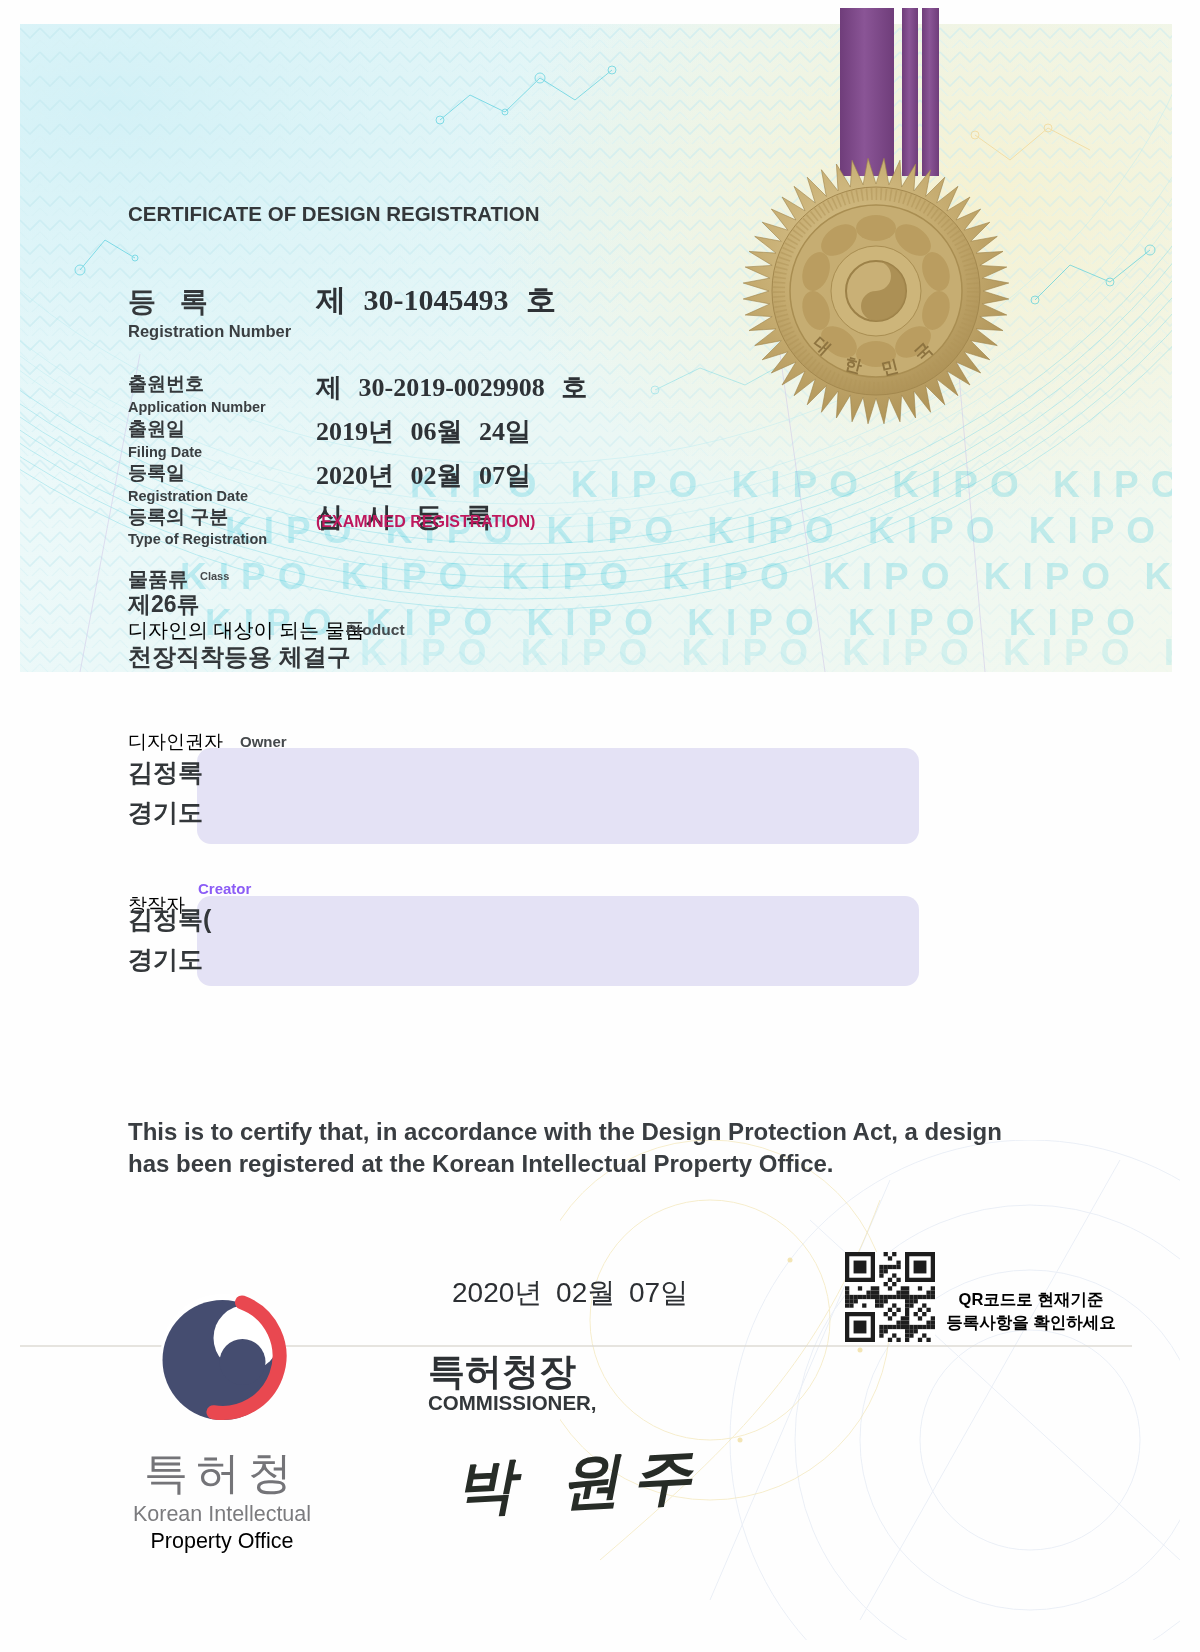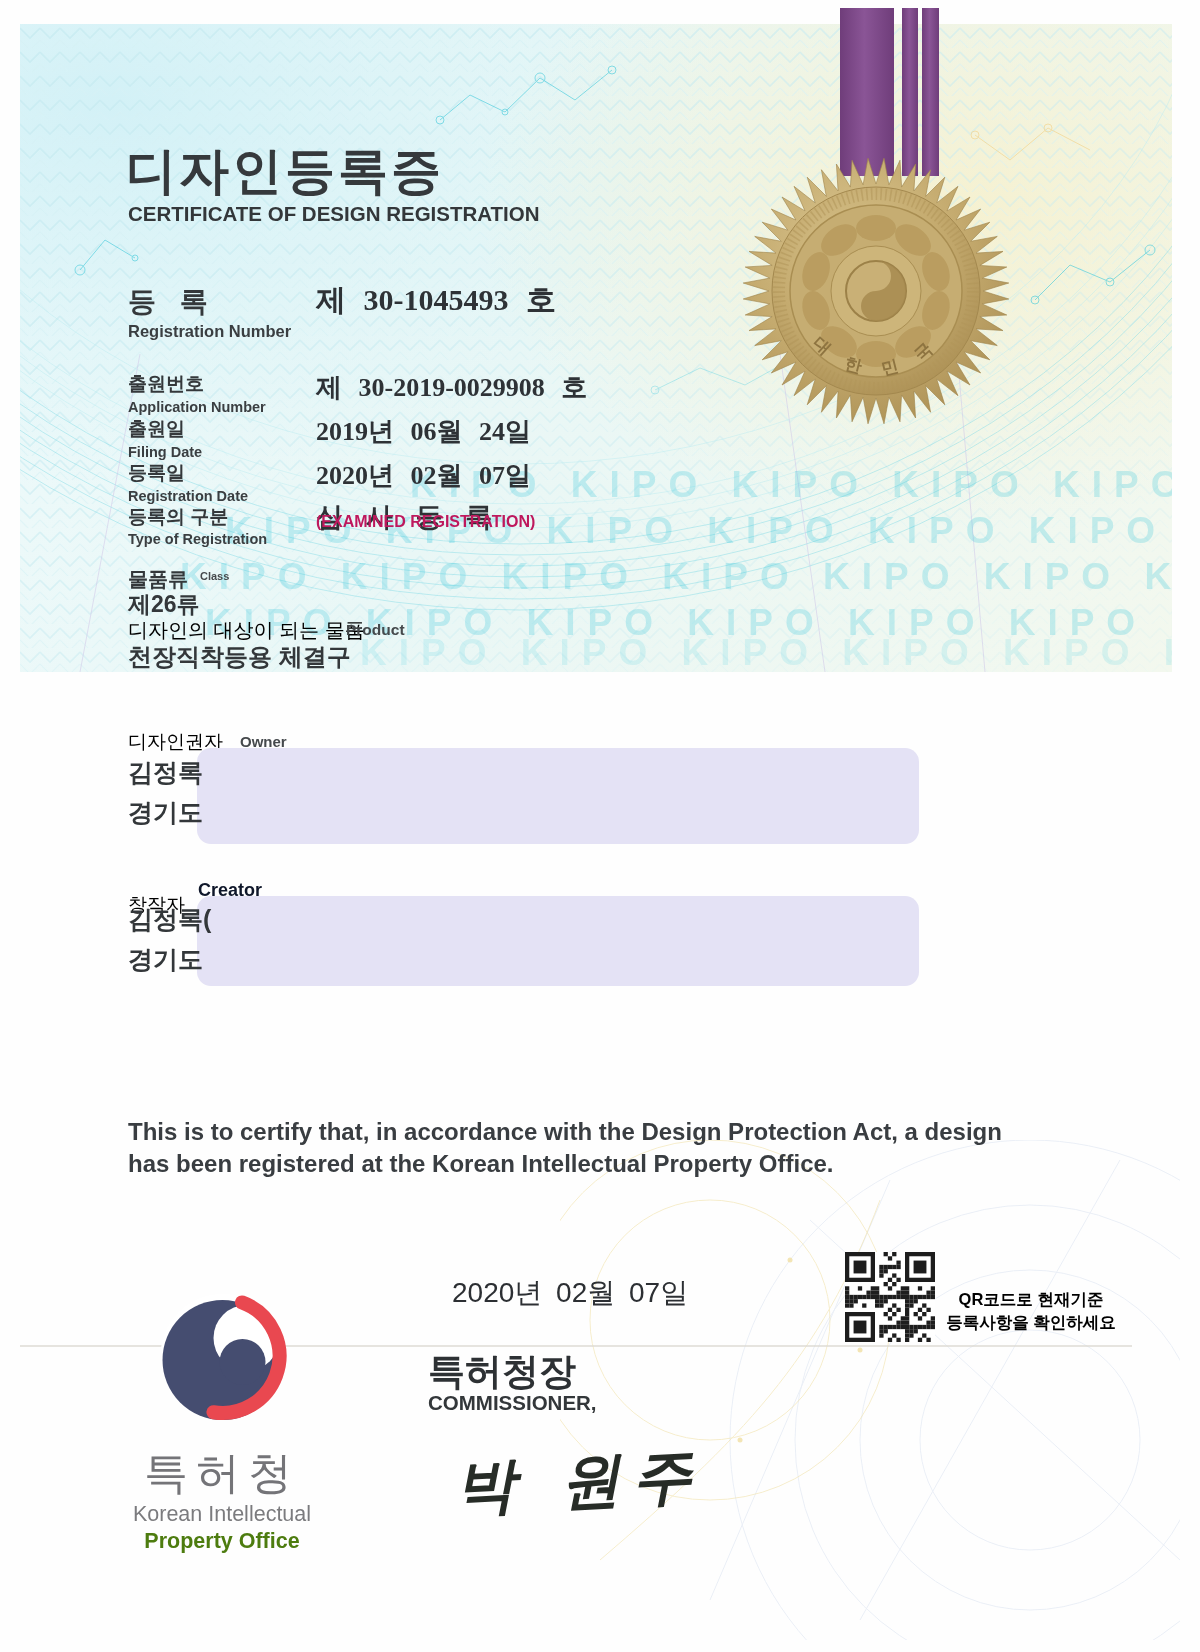--- a/index.html
+++ b/index.html
@@ -156,21 +156,20 @@
     <circle r="45" fill="#cdb57a" stroke="#a98e52" stroke-width="1"></circle>
     <g>
       <circle r="30" fill="#c9b076" stroke="#9c8148" stroke-width="2"></circle>
       <path d="M 0,-30 A 30,30 0 0 1 0,30 A 15,15 0 0 1 0,0 A 15,15 0 0 0 0,-30 Z" fill="#a78b50" opacity=".85"></path>
     </g>
     <text font-size="17" fill="#8e7440" letter-spacing="9" font-weight="bold">
       <textPath href="#sealArc" startOffset="50%" text-anchor="middle">대 한 민 국</textPath>
     </text>
   </svg>
 
-  <div class="abs" style="left:126px;top:138px;font-size:50px;font-weight:700;letter-spacing:3px;color:#35393c;">디자인등록증</div>
   <div class="abs" style="left:128px;top:202px;font-size:20.5px;font-weight:700;">CERTIFICATE OF DESIGN REGISTRATION</div>
 
   <div class="abs lab-ko" style="left:128px;top:283px;font-size:28px;letter-spacing:8px;">등 록</div>
   <div class="abs lab-en" style="left:128px;top:322px;font-size:16.5px;">Registration Number</div>
   <div class="abs val" style="left:316px;top:280px;font-size:30px;">제 30-1045493 호</div>
 
   <div class="abs lab-ko" style="left:128px;top:371px;">출원번호</div>
   <div class="abs lab-en" style="left:128px;top:399px;">Application Number</div>
   <div class="abs val" style="left:316px;top:370px;">제 30-2019-0029908 호</div>
 
@@ -195,21 +194,21 @@
   <div class="abs" style="left:346px;top:621px;font-size:15.5px;font-weight:600;color:#45494c;">Product</div>
   <div class="abs" style="left:128px;top:641px;font-size:24px;font-weight:700;">천장직착등용 체결구</div>
 
   <div class="abs lab-ko2" style="left:128px;top:729px;">디자인권자</div>
   <div class="abs" style="left:240px;top:733px;font-size:15px;font-weight:600;color:#45494c;">Owner</div>
   <div class="redact" style="left:197px;top:748px;width:722px;height:96px;"></div>
   <div class="abs" style="left:128px;top:756px;font-size:25px;font-weight:700;">김정록</div>
   <div class="abs" style="left:128px;top:796px;font-size:25px;font-weight:700;">경기도</div>
 
   <div class="abs lab-ko2" style="left:128px;top:876px;margin-top:16px;">창작자</div>
-  <div class="abs" style="left:198px;top:880px;font-size:18px;font-weight:600;color:#0f172a;">Creator</div>
+  <div class="abs" style="left:198px;top:880px;font-size:15px;font-weight:600;color:#8b5cf6;">Creator</div>
   <div class="redact" style="left:197px;top:896px;width:722px;height:90px;"></div>
   <div class="abs" style="left:128px;top:903px;font-size:25px;font-weight:700;">김정록(</div>
   <div class="abs" style="left:128px;top:943px;font-size:25px;font-weight:700;">경기도</div>
 
   <div class="abs stmt-en" style="left:128px;top:1116px;width:912px;">This is to certify that, in accordance with the Design Protection Act, a design has been registered at the Korean Intellectual Property Office.</div>
 
   <div class="abs" style="left:452px;top:1274px;font-size:28px;font-weight:500;color:#2c2f33;word-spacing:6px;">2020년 02월 07일</div>
 
   <svg id="qr" class="abs" style="left:845px;top:1252px;" width="90" height="90" viewBox="0 0 84 84">
       <rect width="84" height="84" fill="#ffffff"></rect>
@@ -358,15 +357,15 @@
 
   <svg class="abs" style="left:150px;top:1286px;" width="145" height="140" viewBox="-72 -70 144 140">
     <circle r="62" fill="#ffffff"></circle>
     <circle cx="0" cy="4" r="60" fill="#454d70"></circle>
     <circle cx="24" cy="-18" r="33" fill="#ffffff"></circle>
     <circle cx="20" cy="6" r="23" fill="#454d70"></circle>
     <circle r="57" fill="none" stroke="#e94850" stroke-width="14" stroke-linecap="round" stroke-dasharray="168 400" transform="rotate(-70)"></circle>
   </svg>
   <div class="abs center" style="left:112px;top:1444px;width:220px;font-size:44px;font-weight:500;letter-spacing:8px;color:#747478;">특허청</div>
   <div class="abs center" style="left:92px;top:1502px;width:260px;font-size:21.5px;font-weight:500;color:#7b7b7e;">Korean Intellectual</div>
-  <div class="abs center" style="left:92px;top:1529px;width:260px;font-size:21.5px;font-weight:700;color:#4d7c0f;text-align:center;">Property Office</div>
+  <div class="abs center" style="left:92px;top:1529px;width:260px;font-size:21.5px;font-weight:400;color:#000000;text-align:center;">Property Office</div>
 
 </div>
 
 </body></html>

